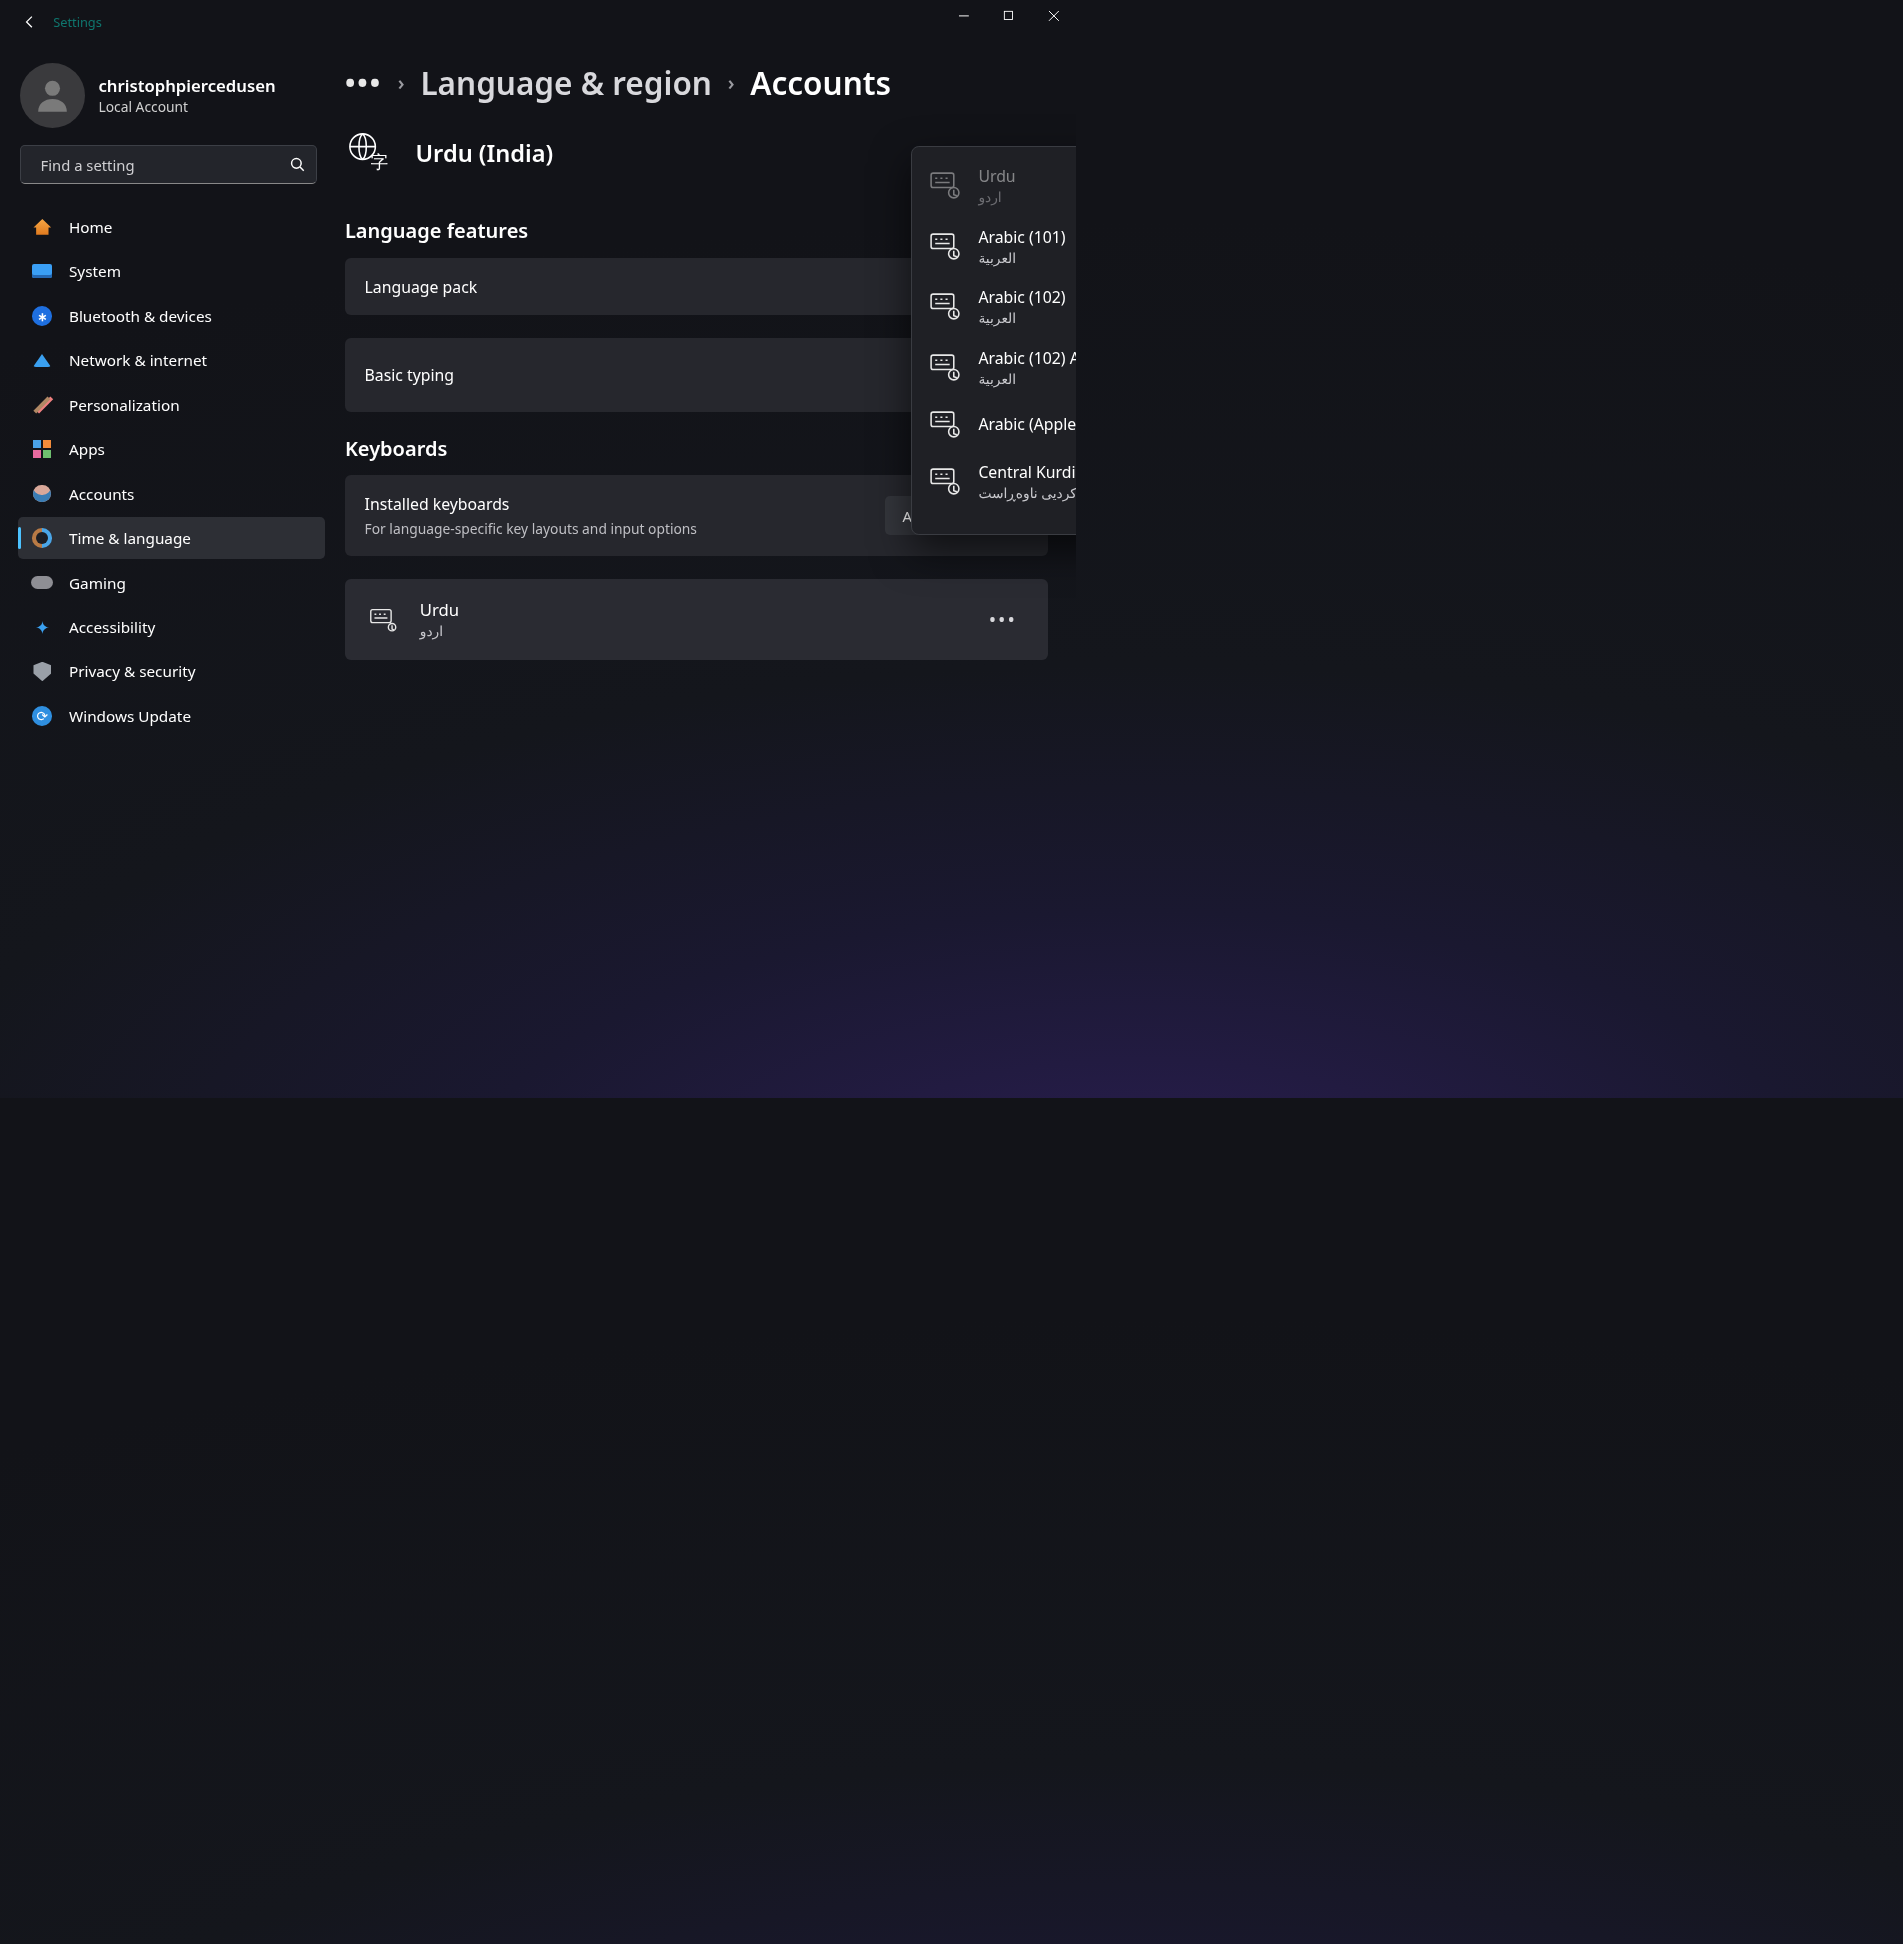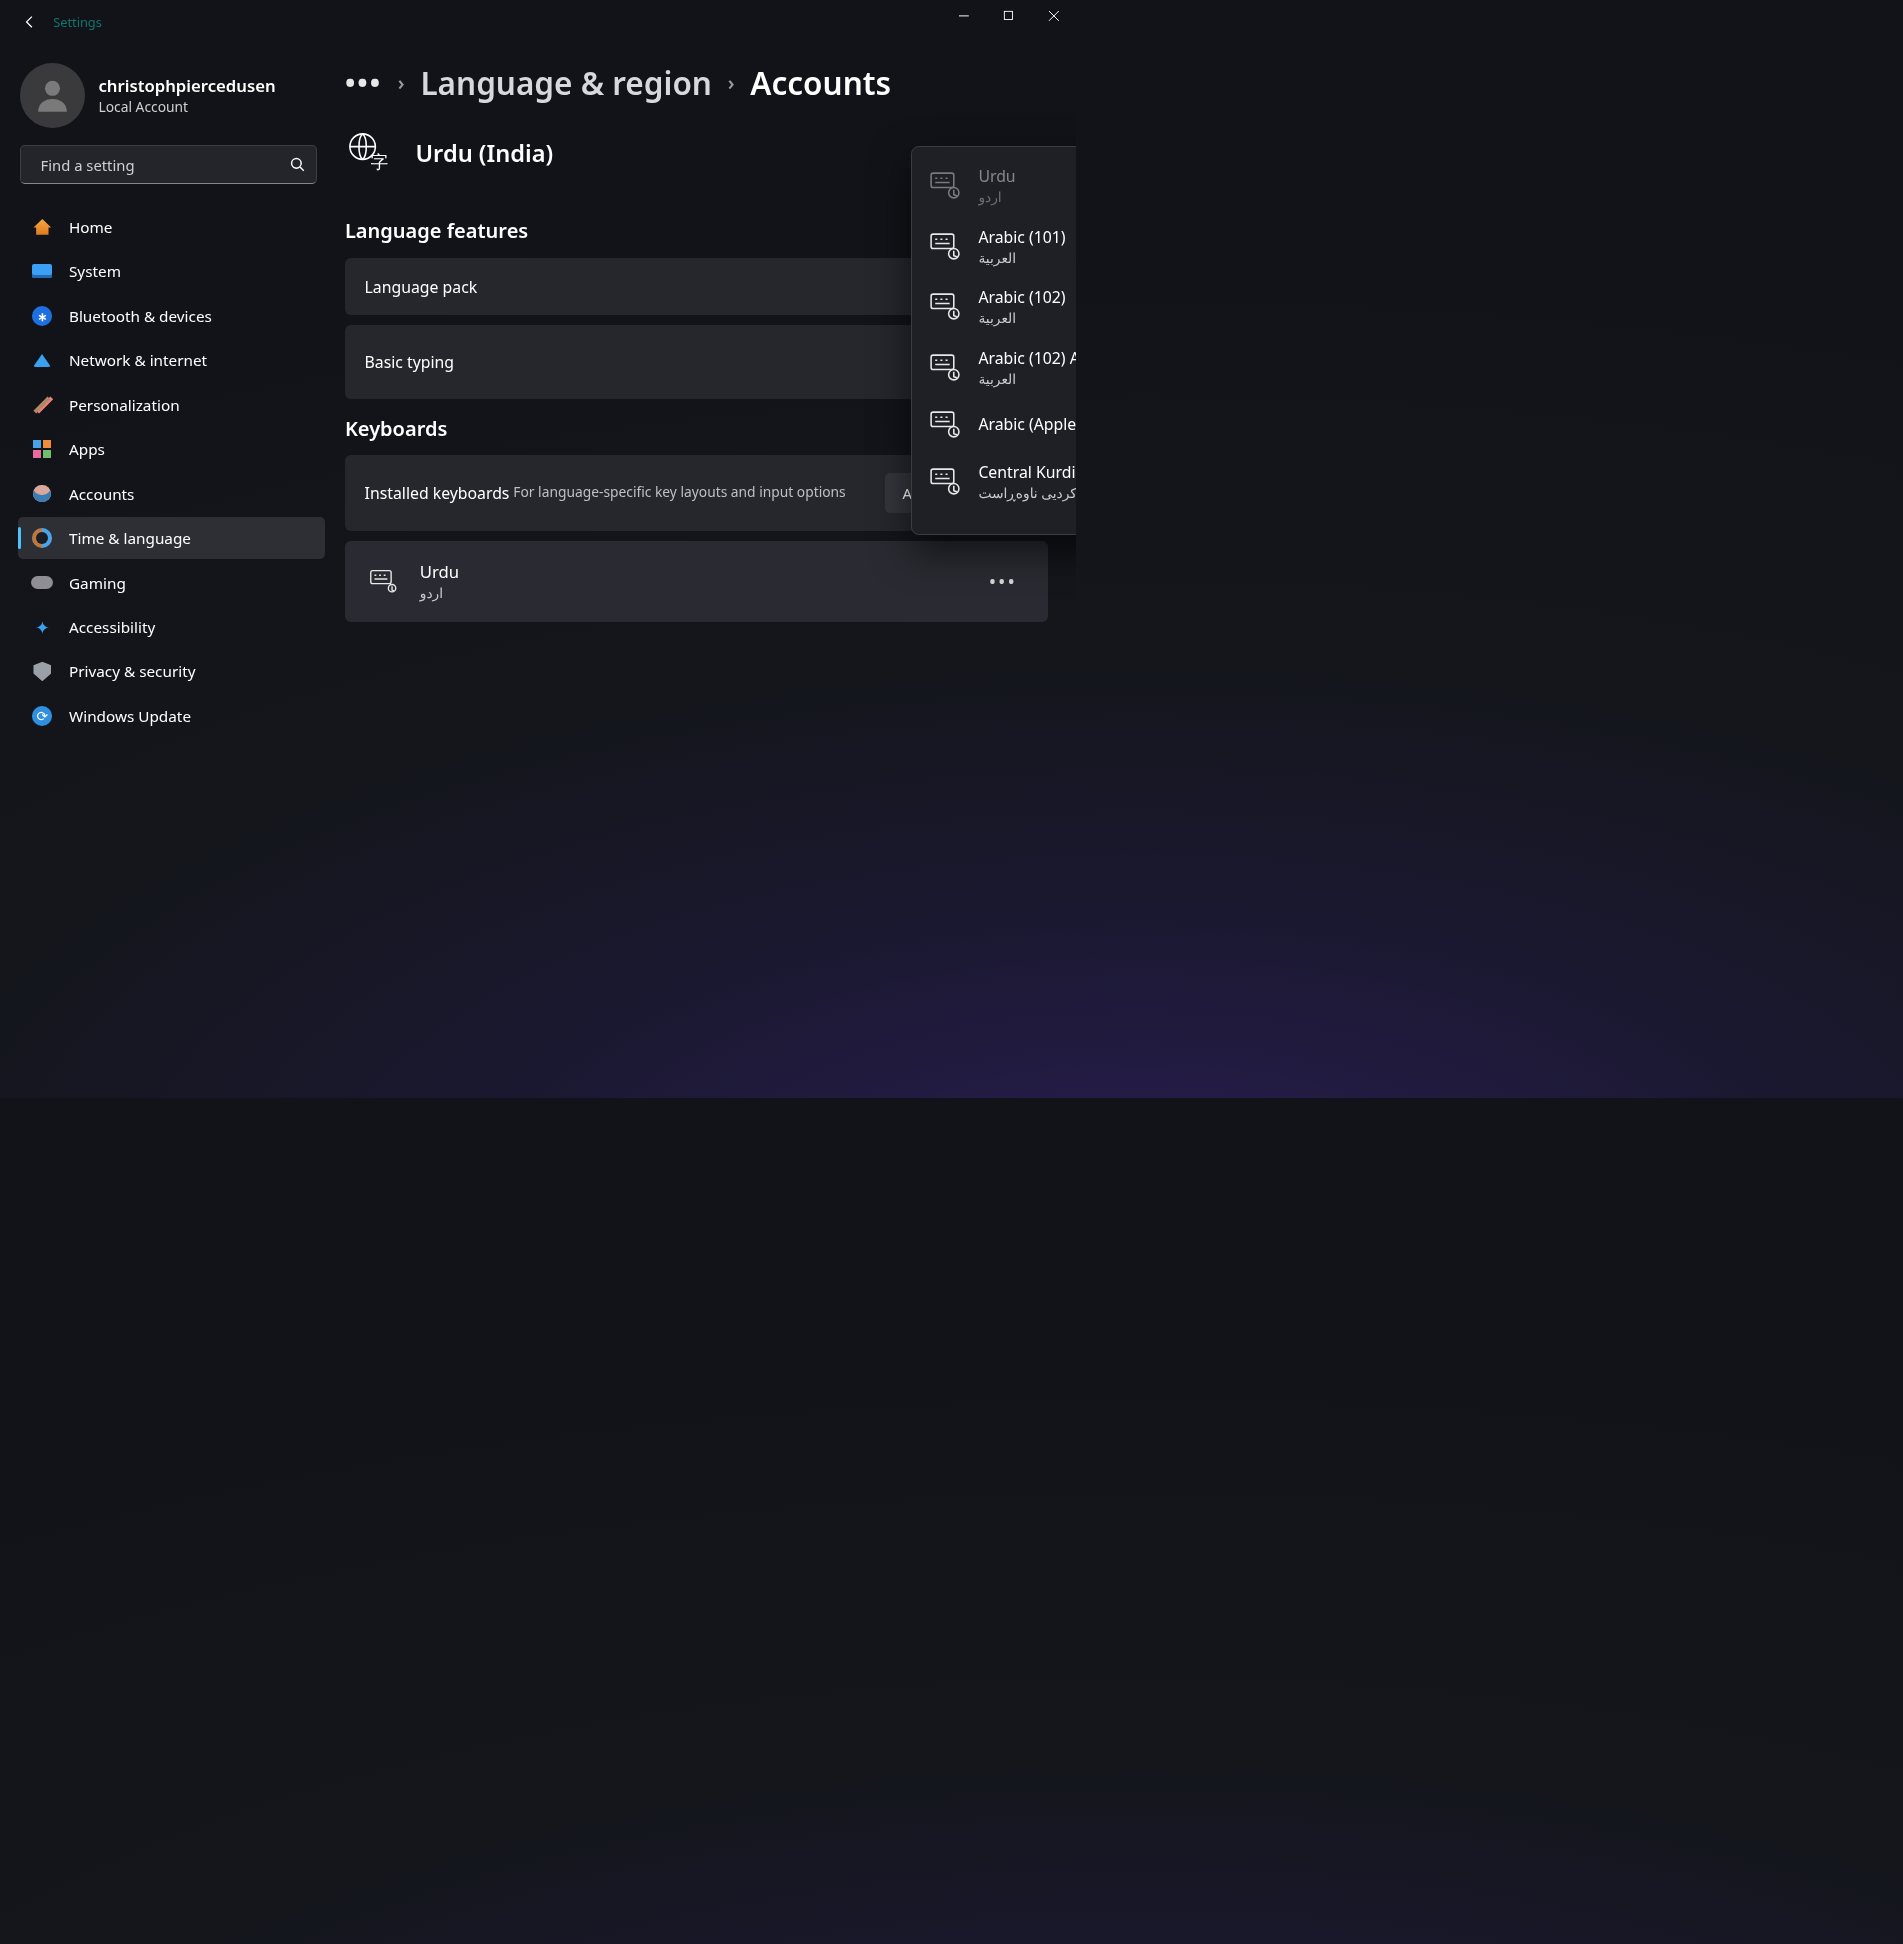--- a/index.html
+++ b/index.html
@@ -74,25 +74,25 @@
   .breadcrumb { display:flex; align-items:center; gap:15.8px; font-size:31.5px; font-weight:600; margin-bottom:25.6px; }
   .breadcrumb .dots { font-size:27.6px; letter-spacing:2px; color:#e8e8e8; cursor:pointer; font-weight:700;}
   .breadcrumb .chev { color:#9a9aa0; font-size:19.7px;}
   .breadcrumb .link { color:#d8d8dc; font-weight:600; cursor:pointer;}
   .breadcrumb .current { color:#fff; font-weight:600;}
   .lang-header { display:flex; align-items:center; gap:23.6px; margin-bottom:41px;}
   .lang-header .lh-icon { width:47px;height:47px; }
   .lang-header .lh-title { font-size:23.6px; font-weight:600; }
   .section-title { font-size:20px; font-weight:600; margin: 5.9px 0 13.8px 0;}
   .card {
-    background:#26272d; border-radius:5.9px; padding:17.7px 19.7px; margin-bottom:10px;
+    background:#26272d; border-radius:5.9px; padding:17.7px 19.7px; margin-bottom:23px;
     display:flex; align-items:center; justify-content:space-between; font-size:15.8px;
   }
   .card.tall { padding:25.6px 19.7px; }
-  .card .left { display:flex; flex-direction:row; gap:3.9px;}
+  .card .left { display:flex; flex-direction:column; gap:3.9px;}
   .card .sub { font-size:13.8px; color:#bfbfc4;}
   .btn-primary {
     background:#34363c; color:#fff; border:none; border-radius:4.9px; padding:9.9px 17.7px;
     font-size:14.8px; cursor:pointer;
   }
   .kbd-card {
     background:#2a2b32; border-radius:5.9px; padding:19.7px 23.6px; margin-top:9.9px;
     display:flex; align-items:center; justify-content:space-between;
   }
   .kbd-card .info { display:flex; align-items:center; gap:21.7px;}

